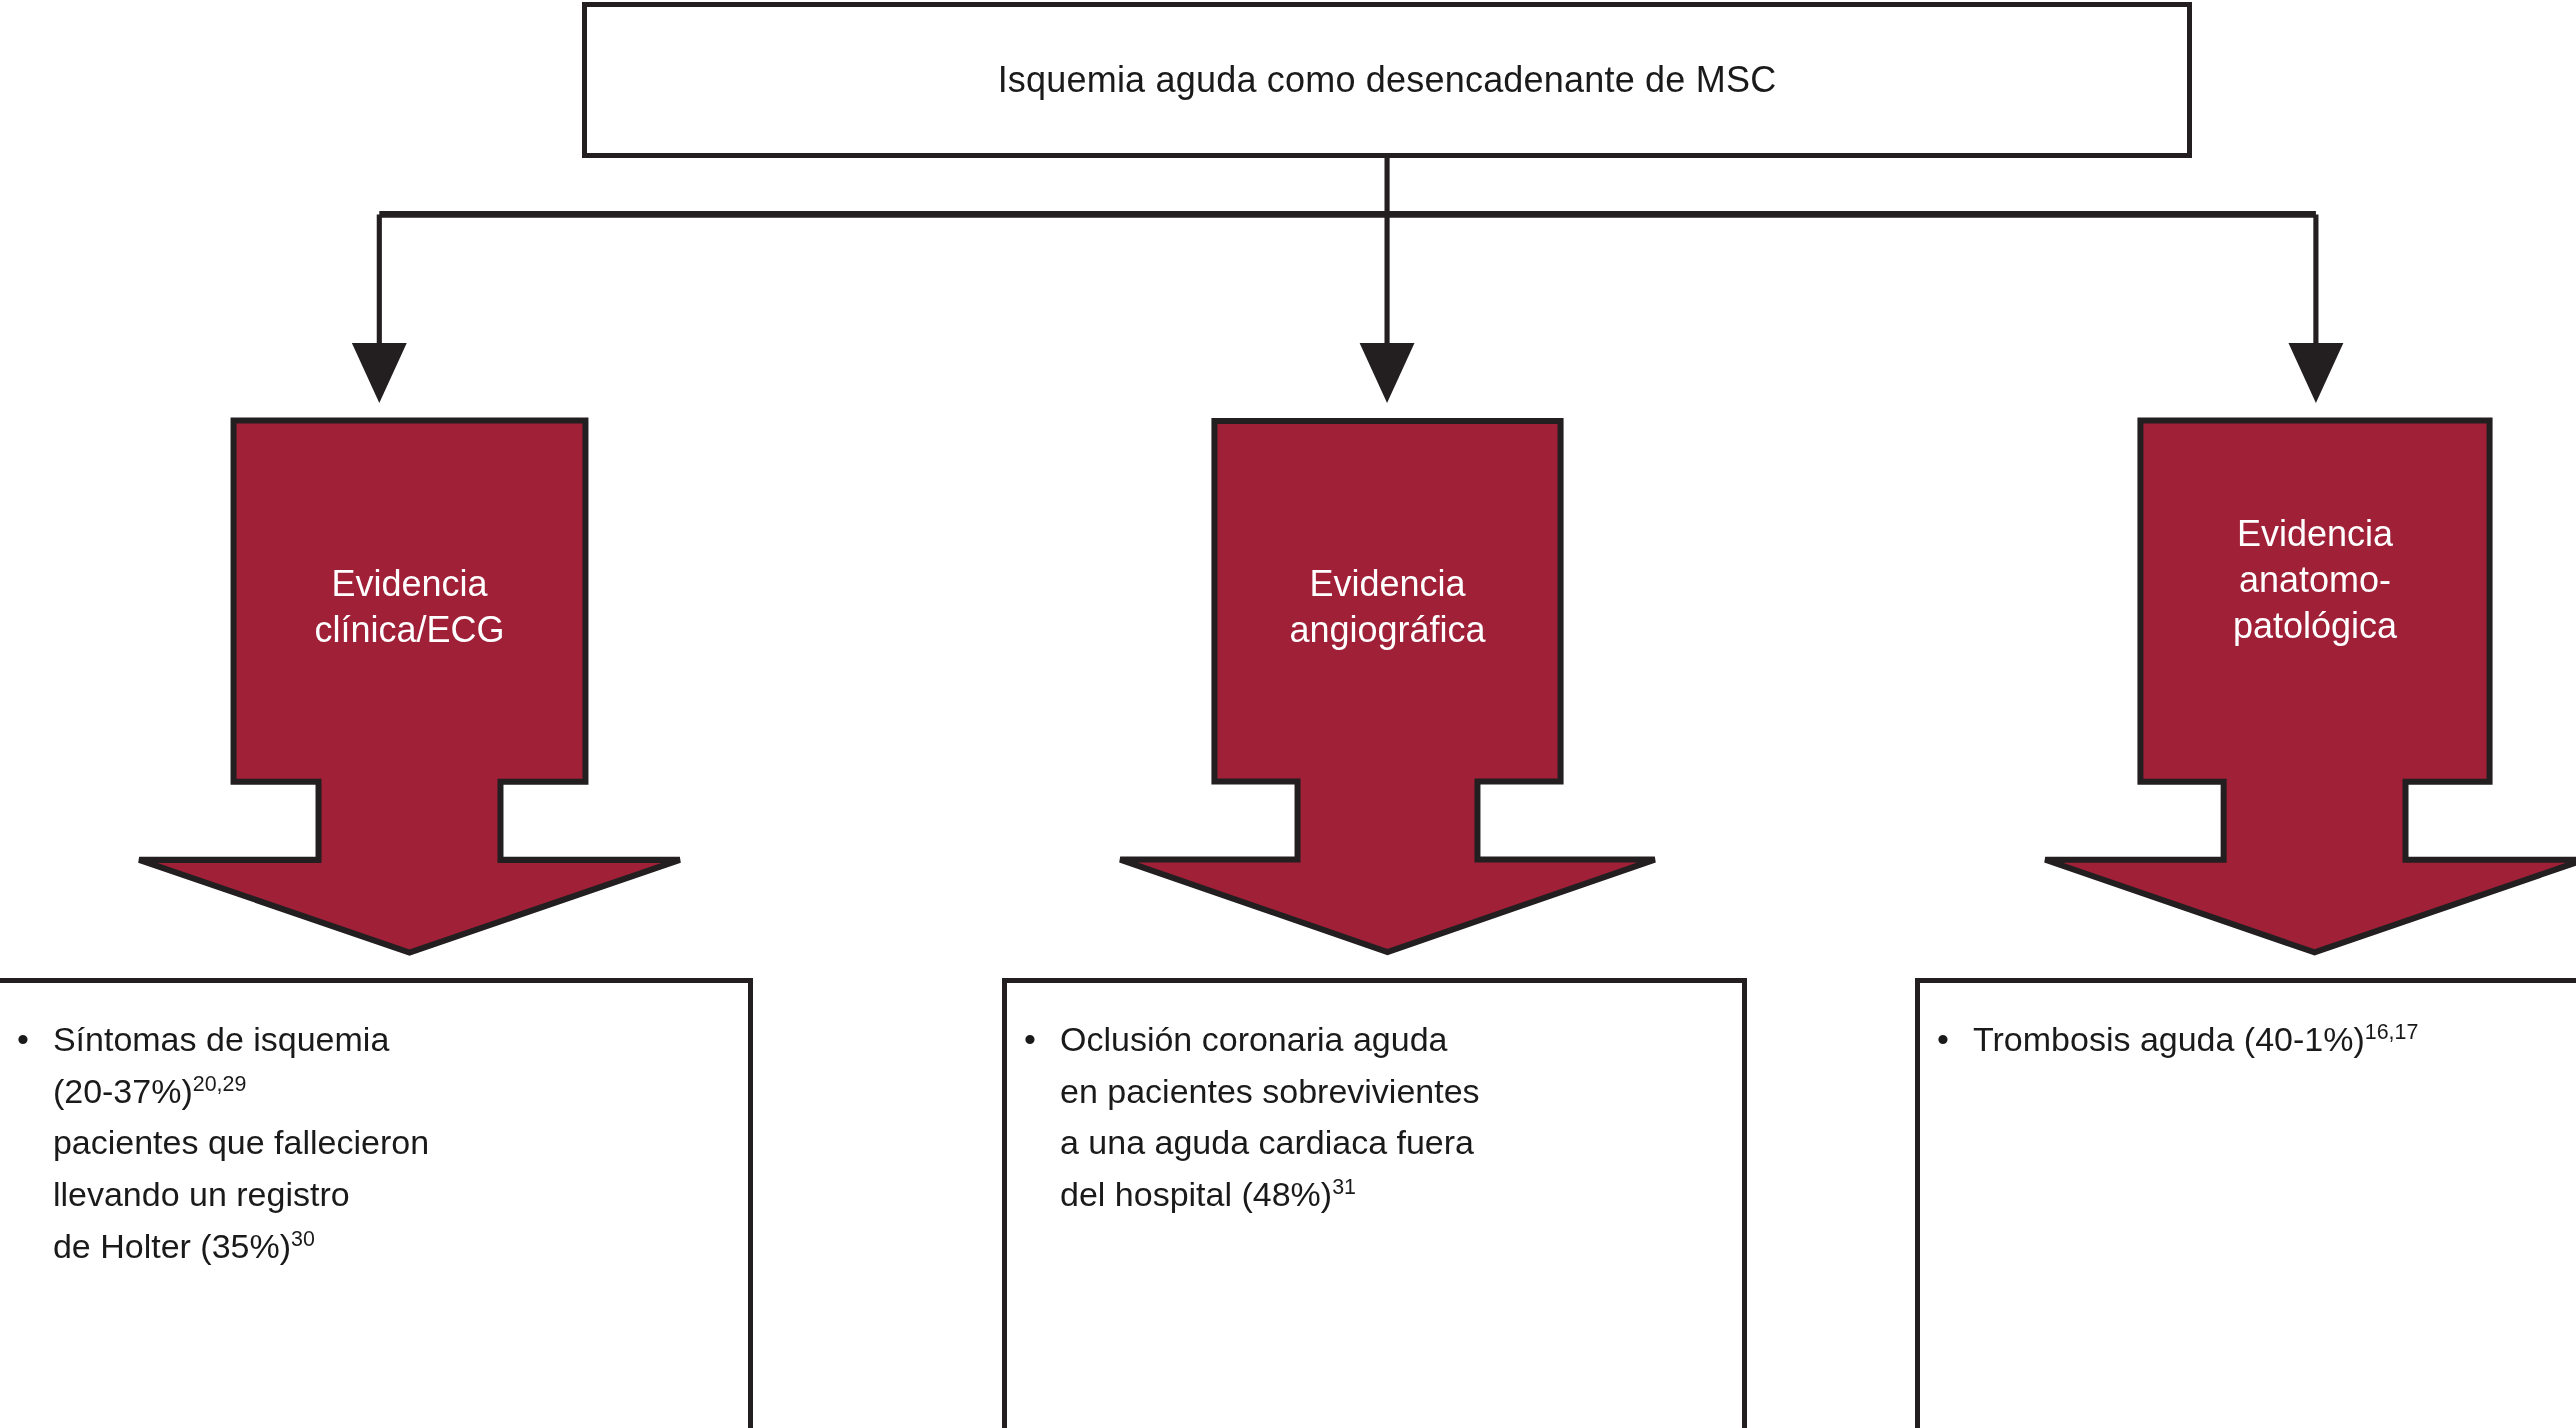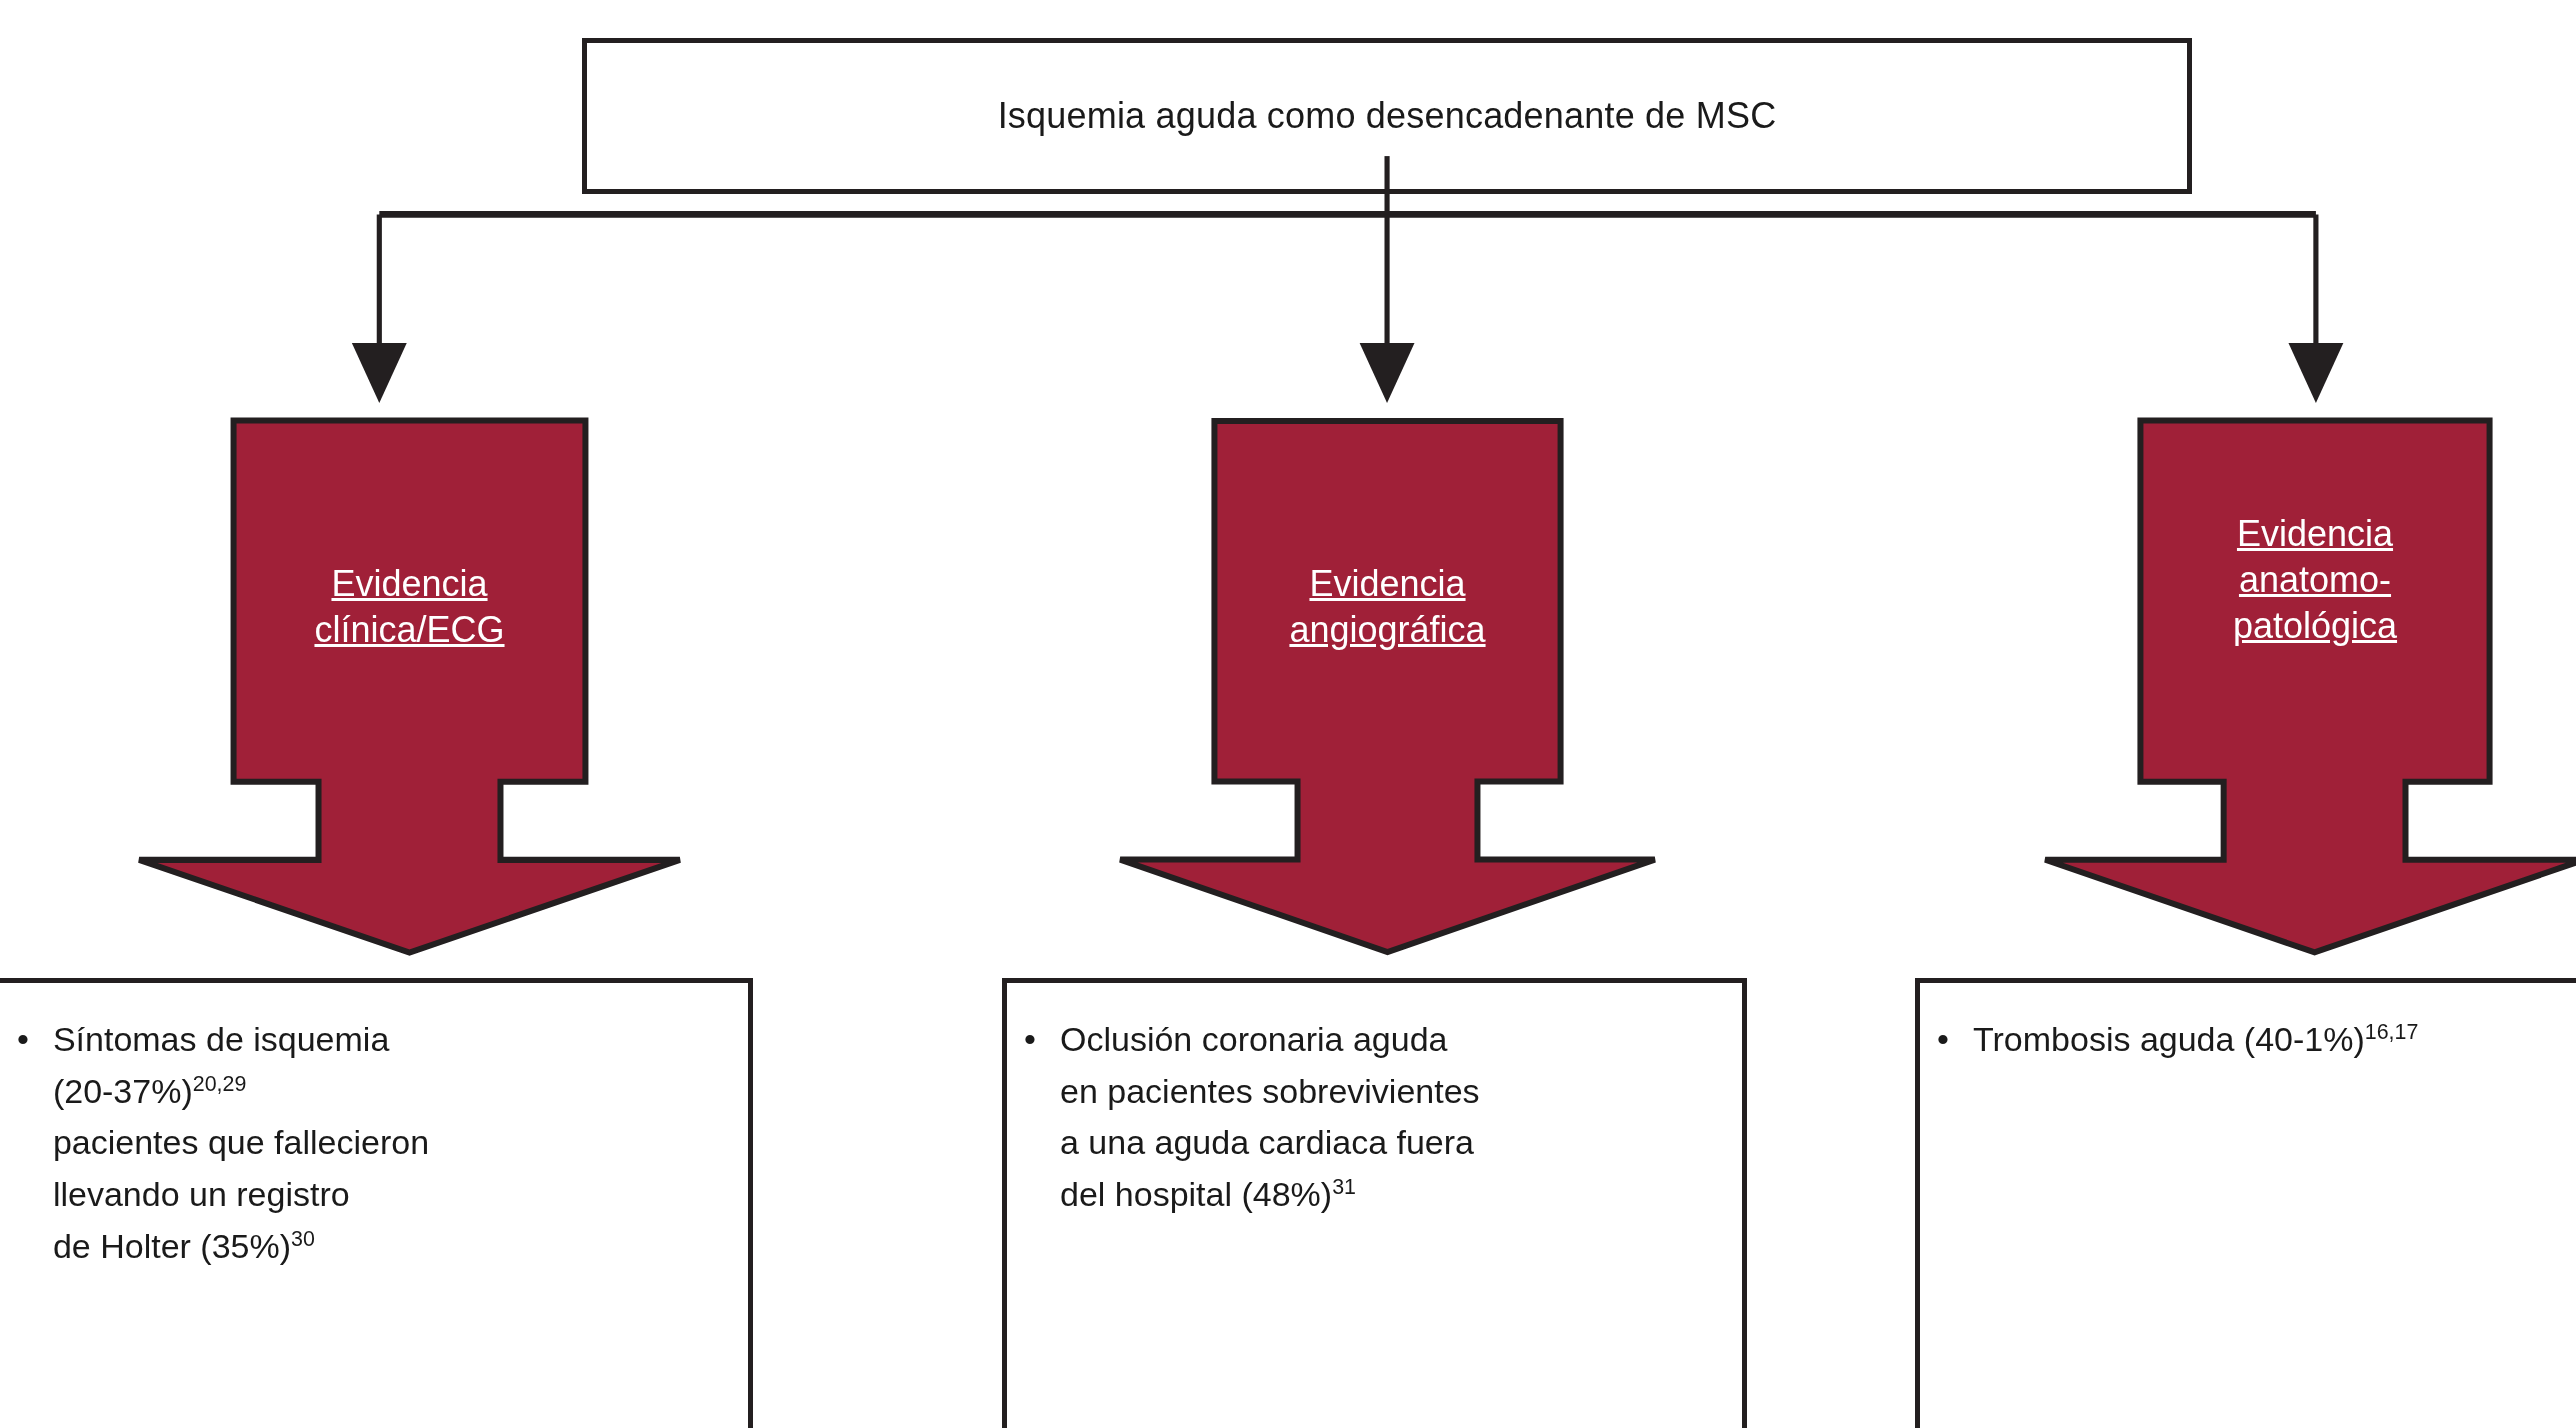--- a/index.html
+++ b/index.html
@@ -26,21 +26,20 @@
 
   
   #root-box {
     left: 582px;
     top: 1.7px;
     width: 1610px;
     height: 156px;
     display: flex;
     align-items: center;
     justify-content: center;
-    margin-top: 36px;
   }
   #root-box .label {
     font-size: 36px;
     color: #1a1a1a;
     letter-spacing: 0.2px;
     text-align: center;
     line-height: 1.2;
   }
 
   
@@ -63,21 +62,20 @@
   }
   .block-arrow .ba-text {
     position: absolute;
     left: 0;
     width: 100%;
     text-align: center;
     color: #ffffff;
     font-size: 36px;
     line-height: 1.28;
     pointer-events: none;
-    text-decoration: underline;
   }
 
   
   .evidence-box {
     position: absolute;
     box-sizing: border-box;
     border: 5.1px solid #231f20;
     background: #ffffff;
     overflow: hidden;
   }

